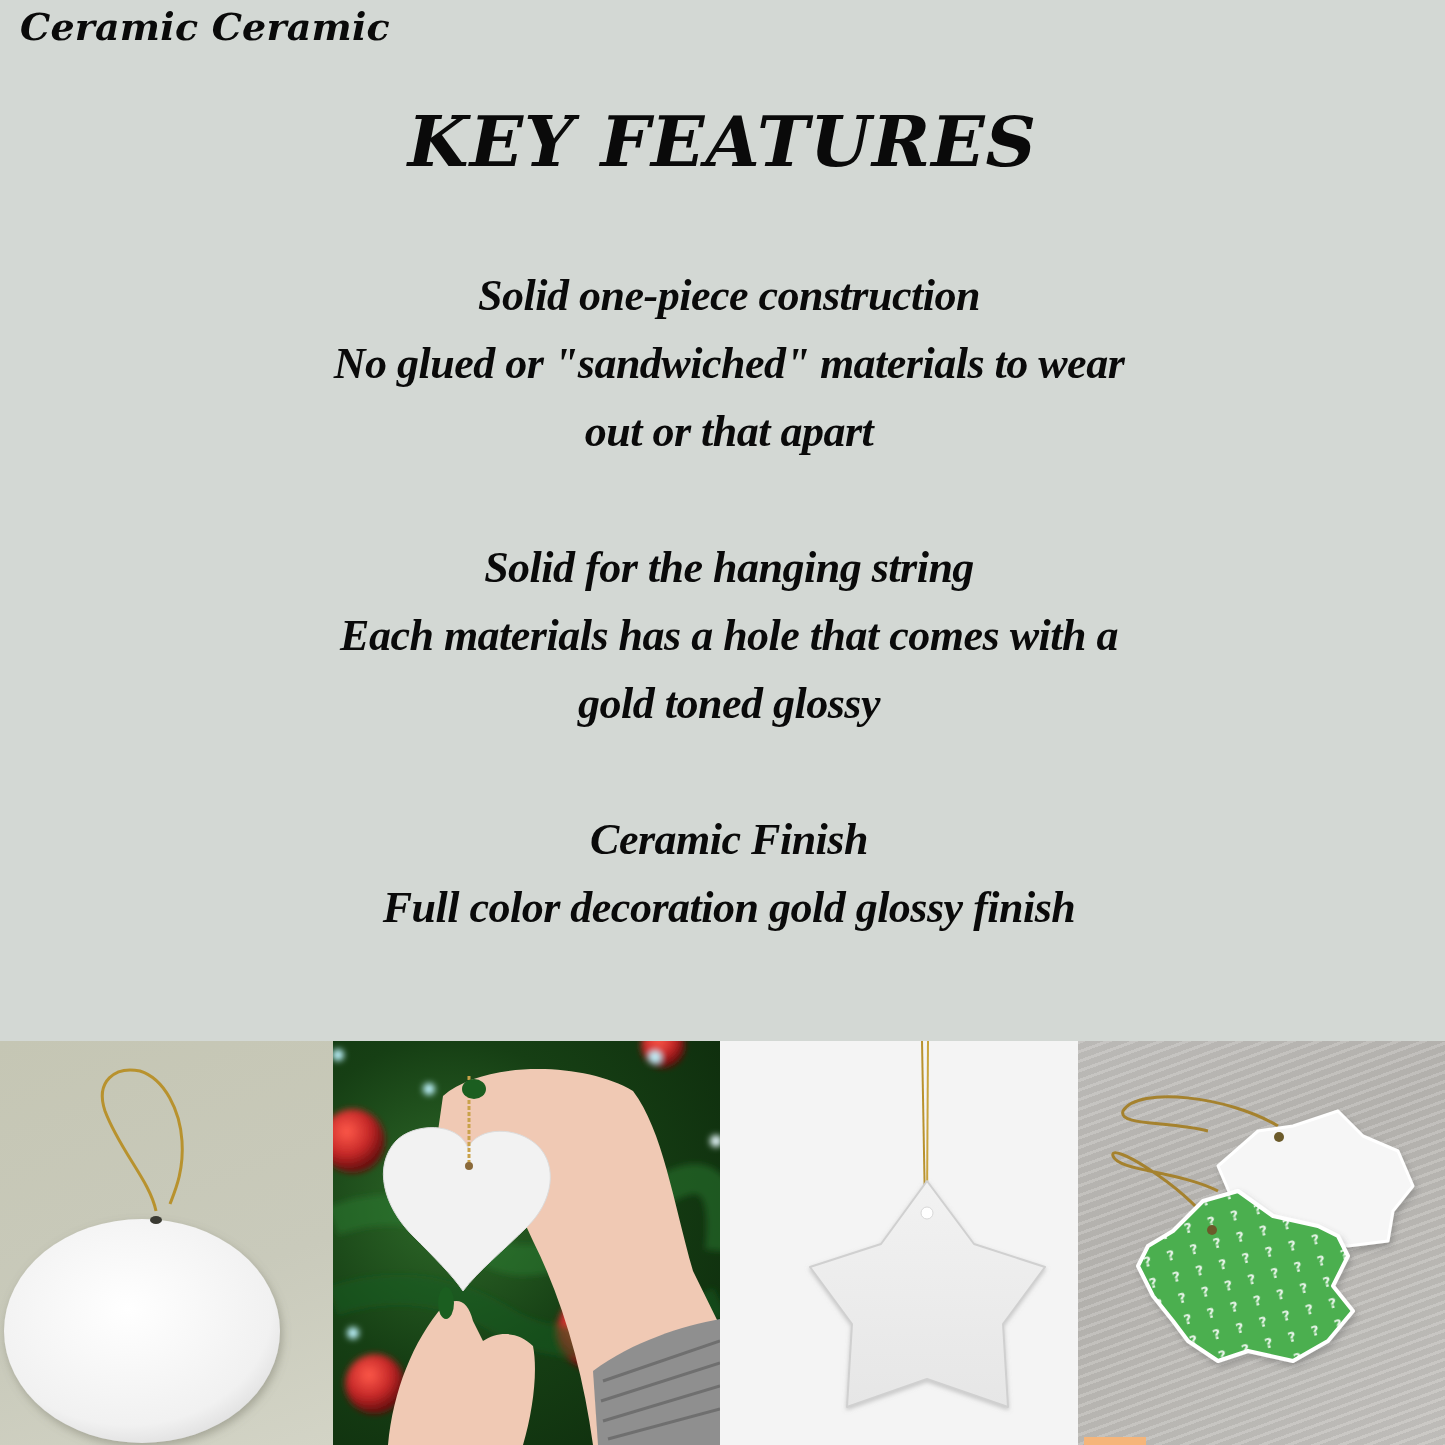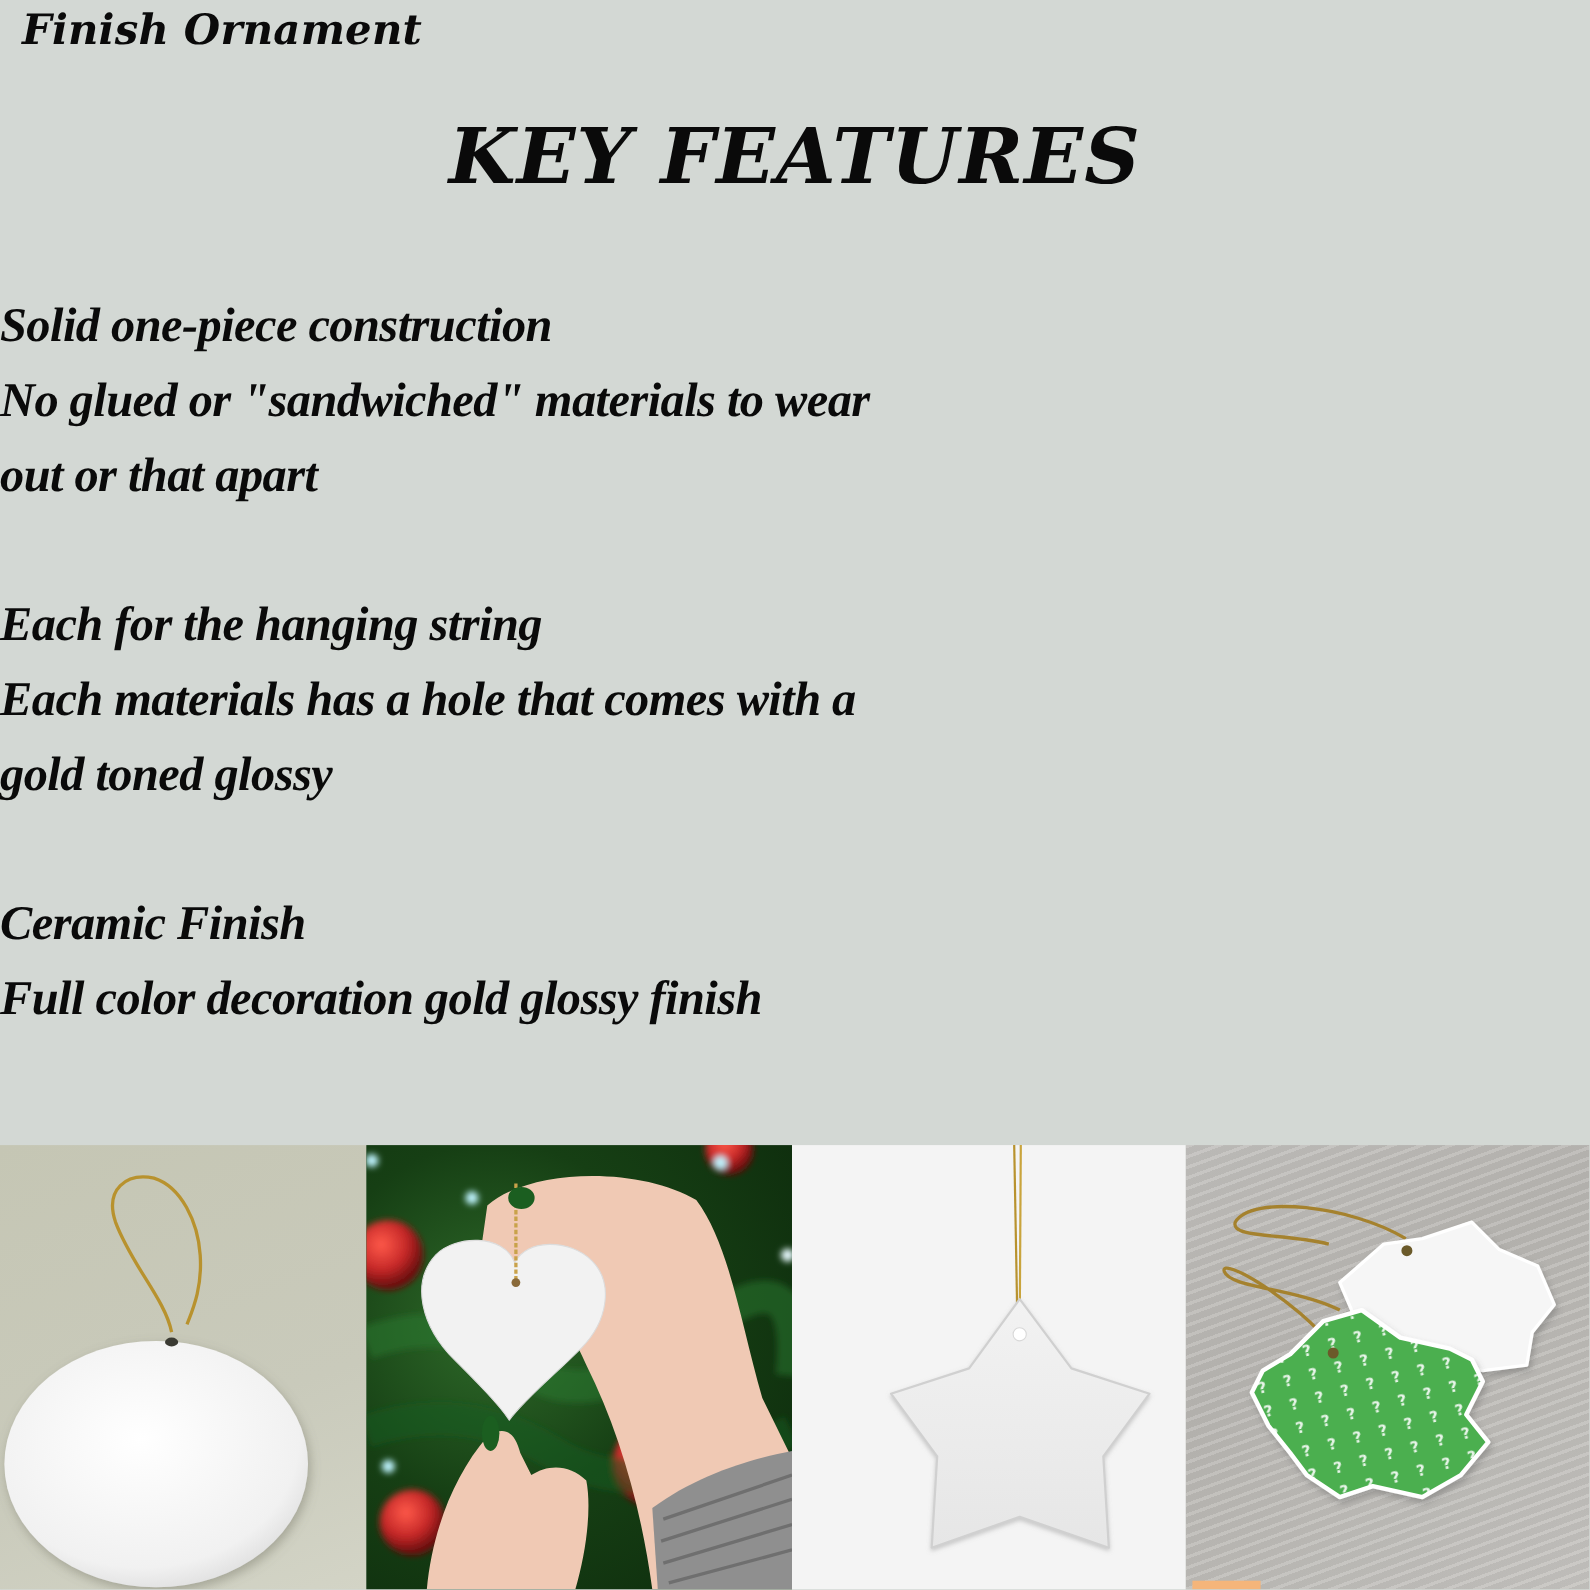--- a/index.html
+++ b/index.html
@@ -17,21 +17,22 @@
       letter-spacing: 0.2px;
     }
     .title {
       position: absolute; left: 0; right: 0; top: 100px;
       text-align: center;
       font-size: 70px; font-style: italic; font-weight: bold;
       font-family: "DejaVu Serif", serif;
       letter-spacing: 1px;
     }
     .features {
-      position: absolute; left: 0; right: 0; top: 262px;
+      position: absolute; left: 13px; right: 0; top: 262px;
+      text-align: center;
     }
     .feature { margin-bottom: 68px; }
     .feature .line {
       display: block;
       font-size: 44px; line-height: 68px;
       font-style: italic; font-weight: bold;
       font-family: "Liberation Serif", serif;
       letter-spacing: -0.5px;
     }
     .strip {
@@ -48,32 +49,32 @@
     }
     svg { display: block; }
     .tab {
       position: absolute; left: 6px; bottom: 0; width: 62px; height: 8px;
       background: #f5b57a;
     }
   </style>
 </head>
 <body>
 
-<div class="brand">Finish Ornament</div>
+<div class="brand">Ceramic Ceramic</div>
 
 <div class="title">KEY FEATURES</div>
 
 <div class="features">
   <div class="feature">
     <span class="line">Solid one-piece construction</span>
     <span class="line">No glued or "sandwiched" materials to wear</span>
     <span class="line">out or that apart</span>
   </div>
   <div class="feature">
-    <span class="line">Each for the hanging string</span>
+    <span class="line">Solid for the hanging string</span>
     <span class="line">Each materials has a hole that comes with a</span>
     <span class="line">gold toned glossy</span>
   </div>
   <div class="feature">
     <span class="line">Ceramic Finish</span>
     <span class="line">Full color decoration gold glossy finish</span>
   </div>
 </div>
 
 <div class="strip">

